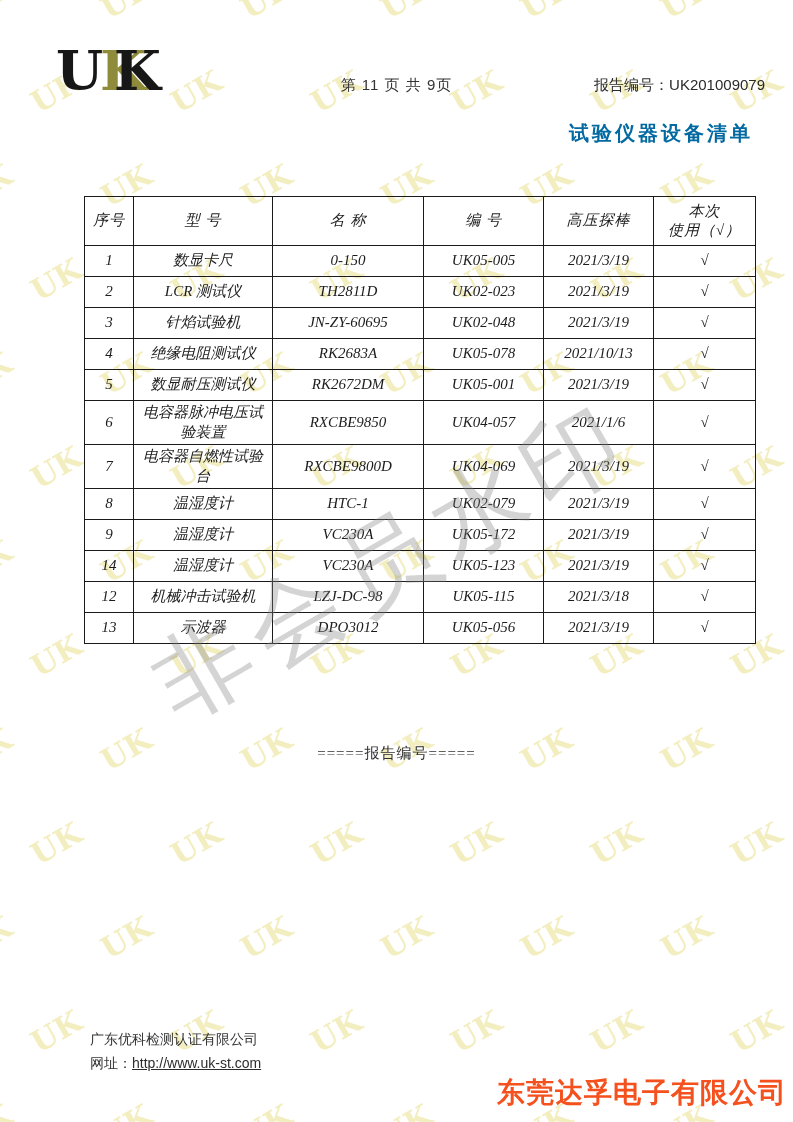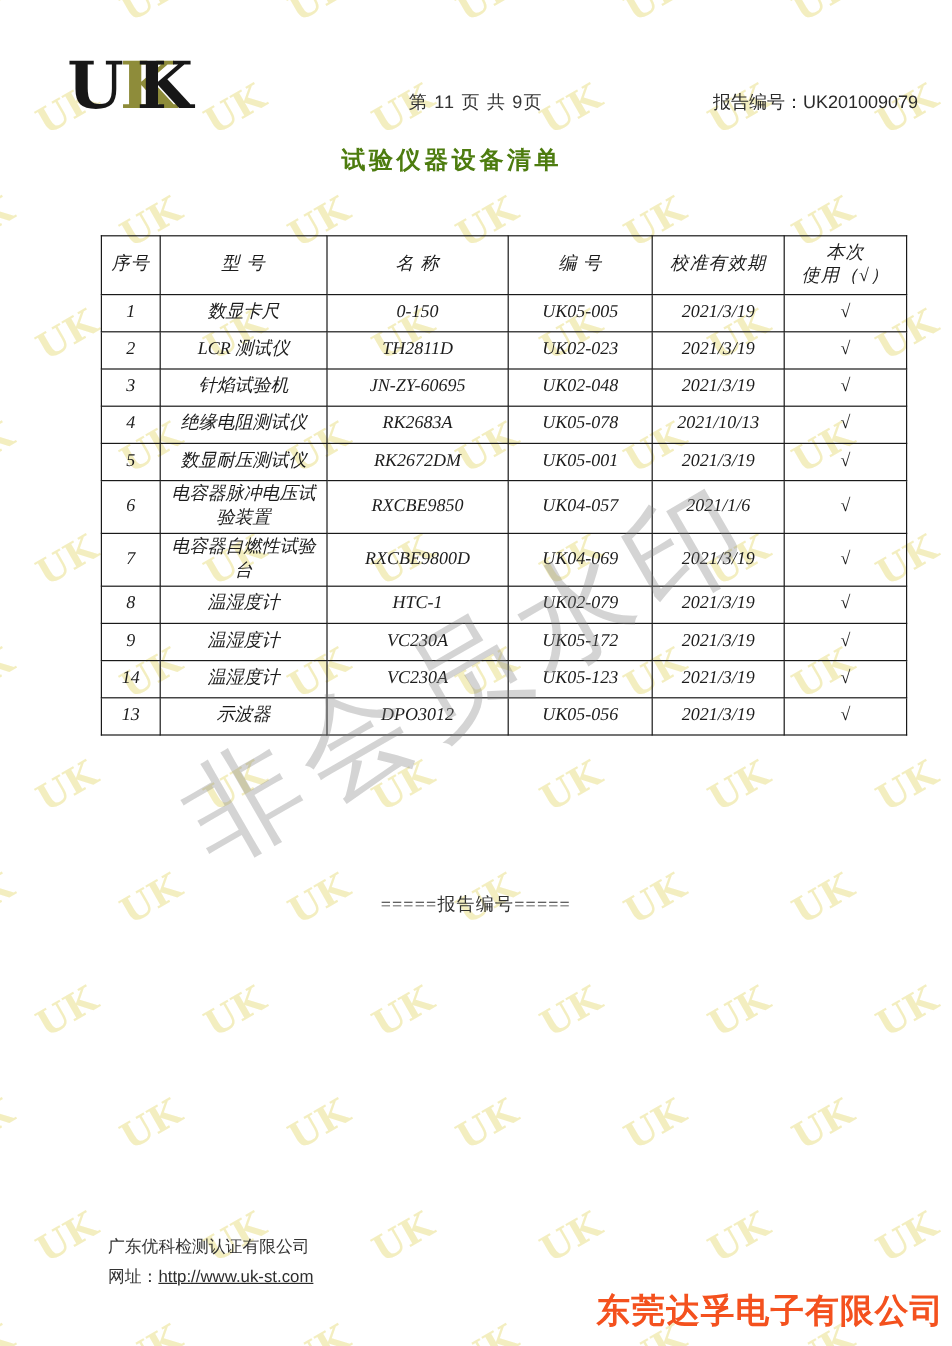--- a/index.html
+++ b/index.html
@@ -53,23 +53,23 @@
     font-size:15px;color:#333333;
     letter-spacing:1px;
   }
   .report-no{
     position:absolute;right:28px;top:76px;z-index:2;
     font-family:"Liberation Sans",sans-serif;
     font-size:15px;color:#2a2a2a;
   }
   .doc-title{
     position:absolute;left:0;right:40px;top:120px;z-index:2;
-    text-align:center;
+    text-align:right;
     font-size:20px;font-weight:bold;
-    letter-spacing:3px;color:#4d7c0f;
+    letter-spacing:3px;color:#0369a1;
   }
   
   .equip-table{
     position:absolute;left:84px;top:196px;z-index:2;
     width:671px;
     border-collapse:collapse;
     table-layout:fixed;
     font-style:italic;
   }
   .equip-table th,.equip-table td{
@@ -216,21 +216,21 @@
     <col style="width:120px">
       <col style="width:110px">
       <col style="width:102px">
   </colgroup>
   <thead>
     <tr>
         <th>序号</th>
         <th>型 号</th>
         <th>名 称</th>
         <th>编 号</th>
-        <th>校准有效期</th>
+        <th>高压探棒</th>
         <th>本次
 使用（√）</th>
       </tr>
   </thead>
   <tbody>
       <tr>
         <td>1</td>
         <td>数显卡尺</td>
         <td>0-150</td>
         <td>UK05-005</td>
@@ -303,20 +303,28 @@
       </tr>
       <tr>
         <td>14</td>
         <td>温湿度计</td>
         <td>VC230A</td>
         <td>UK05-123</td>
         <td>2021/3/19</td>
         <td>√</td>
       </tr>
       <tr>
+        <td>12</td>
+        <td>机械冲击试验机</td>
+        <td>LZJ-DC-98</td>
+        <td>UK05-115</td>
+        <td>2021/3/18</td>
+        <td>√</td>
+      </tr>
+      <tr>
         <td>13</td>
         <td>示波器</td>
         <td>DPO3012</td>
         <td>UK05-056</td>
         <td>2021/3/19</td>
         <td>√</td>
       </tr>
     </tbody>
 </table>
 

